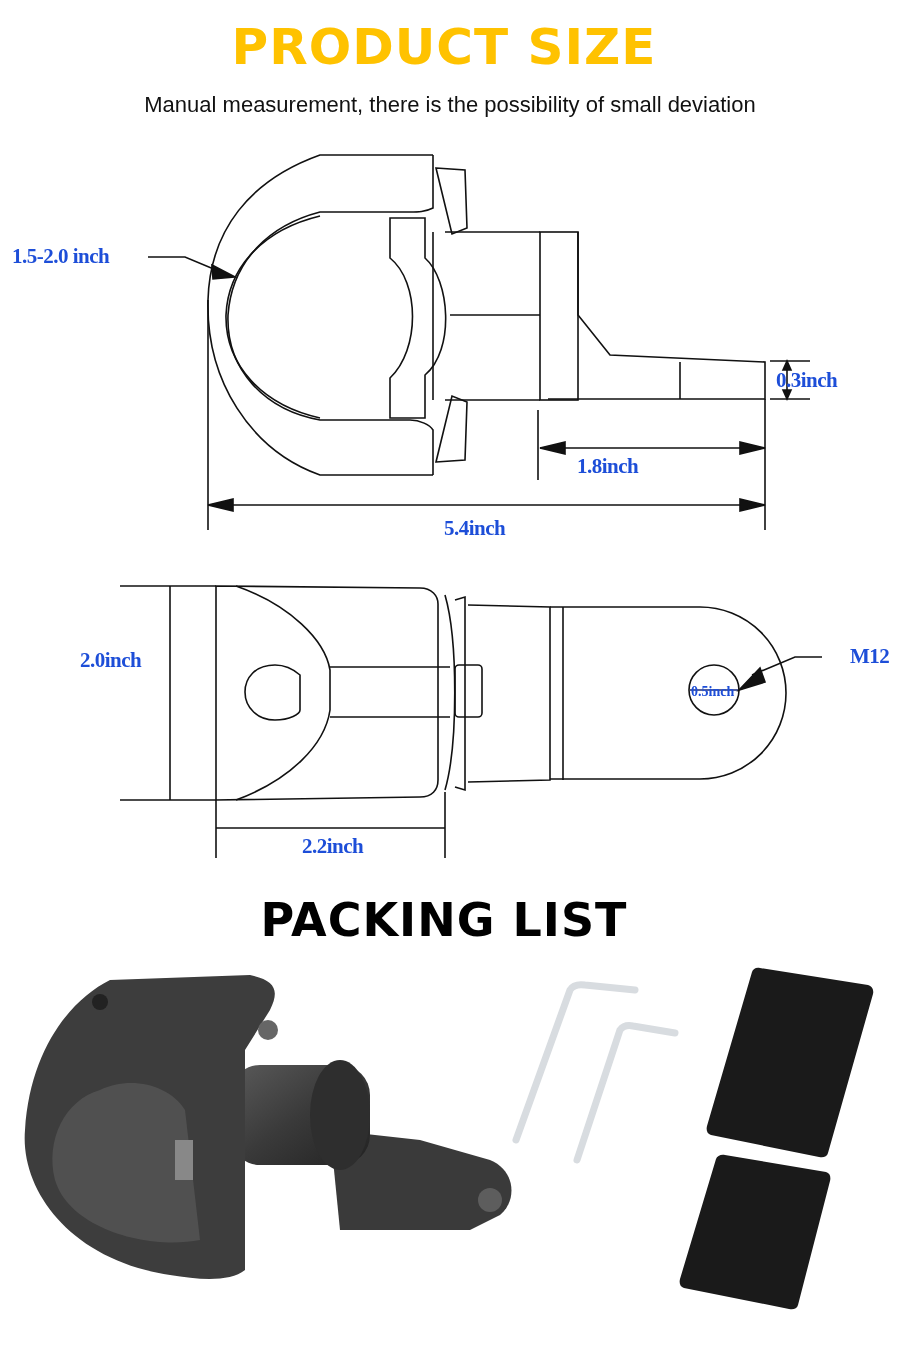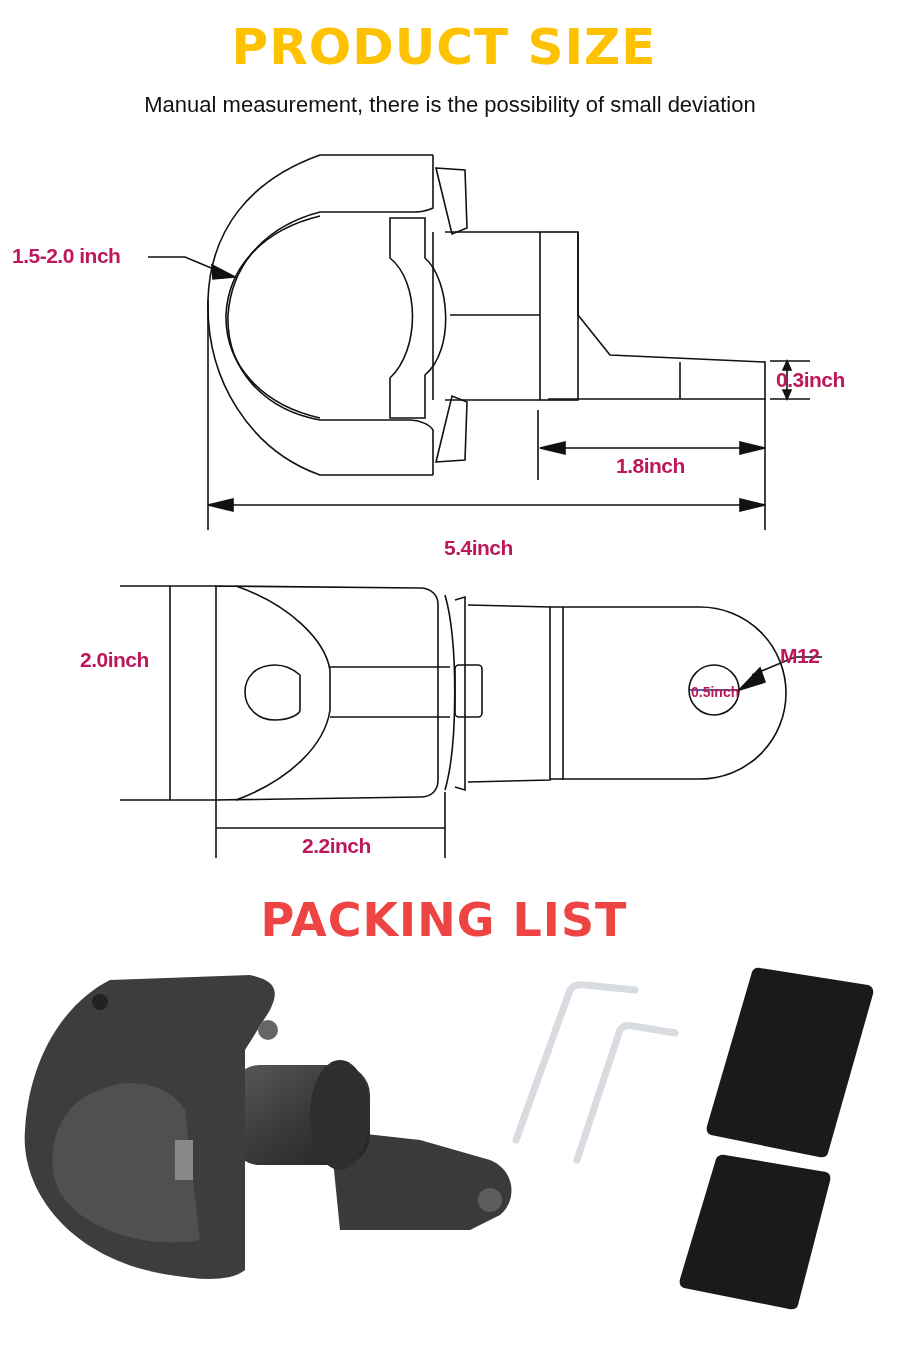--- a/index.html
+++ b/index.html
@@ -1,21 +1,21 @@
 <!DOCTYPE html>
 <html><head>
 <meta charset="utf-8">
 <style>
   html, body { margin:0; padding:0; background:#ffffff; }
   body { width:900px; height:1345px; position:relative; overflow:hidden; font-family:"Liberation Sans", sans-serif; color:#111; }
   .title { position:absolute; left:0; width:888px; text-align:center; font-weight:bold; font-family:"DejaVu Sans", sans-serif; letter-spacing:1px; }
   #t1 { top:18px; font-size:50px; }
   #t2 { top:893px; font-size:46px; }
   .subtitle { position:absolute; top:84px; left:0; width:900px; text-align:center; font-size:22px; font-family:"Liberation Sans", sans-serif;margin-top:8px; }
-  .lbl { position:absolute; font-weight:bold; font-size:21px; font-family:Liberation Sans, sans-serif; color:#be185d; white-space:nowrap; letter-spacing:-0.5px; }
+  .lbl { position:absolute; font-weight:bold; font-size:21px; font-family:Liberation Serif, serif; color:#1d4ed8; white-space:nowrap; letter-spacing:-0.5px; }
   svg { position:absolute; left:0; top:0; }
 </style>
 </head>
 <body>
 
 <div class="title" id="t1" style="color:#FFC200">PRODUCT SIZE</div>
 <div class="subtitle">Manual measurement, there is the possibility of small deviation</div>
 
 <svg width="900" height="560" viewBox="0 0 900 560" fill="none" stroke="#111" stroke-width="1.6">
 
@@ -50,22 +50,22 @@
   <line x1="208" y1="505" x2="765" y2="505"></line>
   <polygon points="208,505 233,499 233,511" fill="#111"></polygon>
   <polygon points="765,505 740,499 740,511" fill="#111"></polygon>
 
   <polyline points="148,257 185,257 228,275"></polyline>
   <polygon points="212,265 235,277 213,279" fill="#111"></polygon>
 </svg>
 
 <div class="lbl" style="left:12px;top:244px">1.5-2.0 inch</div>
 <div class="lbl" style="left:776px;top:368px">0.3inch</div>
-<div class="lbl" style="left:616px;top:454px">1.8inch</div>
-<div class="lbl" style="left:444px;top:536px">5.4inch</div>
+<div class="lbl" style="left:577px;top:454px">1.8inch</div>
+<div class="lbl" style="left:444px;top:516px">5.4inch</div>
 
 <svg width="900" height="880" viewBox="0 0 900 880" fill="none" stroke="#111" stroke-width="1.6">
   <path d="M216,586 L420,588 C432,588 438,596 438,604 L438,780 C438,790 432,797 420,797 L216,800 Z"></path>
   <path d="M236,586 C290,605 325,640 330,670 L330,710 C325,745 290,780 236,800"></path>
   <path d="M275,665 C255,665 245,678 245,692 C245,708 258,720 275,720 C290,720 300,714 300,710 L300,675 C292,668 285,665 275,665 Z"></path>
   <line x1="330" y1="667" x2="450" y2="667"></line>
   <line x1="330" y1="717" x2="450" y2="717"></line>
   <path d="M445,595 C458,640 458,745 445,790"></path>
   <path d="M455,600 L465,597 L465,790 L455,787"></path>
   <rect x="455" y="665" width="27" height="52" rx="4"></rect>
@@ -81,24 +81,24 @@
   <line x1="120" y1="586" x2="216" y2="586"></line>
   <line x1="120" y1="800" x2="216" y2="800"></line>
   <line x1="170" y1="586" x2="170" y2="800"></line>
   <line x1="216" y1="800" x2="216" y2="858"></line>
   <line x1="445" y1="792" x2="445" y2="858"></line>
   <line x1="216" y1="828" x2="445" y2="828"></line>
 </svg>
 
 <div class="lbl" style="left:80px;top:648px">2.0inch</div>
 <div class="lbl" style="left:302px;top:834px">2.2inch</div>
-<div class="lbl" style="left:780px;top:644px">M12</div>
+<div class="lbl" style="left:850px;top:644px">M12</div>
 <div class="lbl" style="left:691px;top:684px;font-size:14px;letter-spacing:0">0.5inch</div>
 
-<div class="title" id="t2" style="color:#ef4444">PACKING LIST</div>
+<div class="title" id="t2" style="color:#000000">PACKING LIST</div>
 
 <svg width="900" height="1345" viewBox="0 0 900 1345">
   <defs>
     <linearGradient id="metal" x1="0" y1="0" x2="1" y2="1">
       <stop offset="0" stop-color="#5a5a5a"></stop>
       <stop offset="0.5" stop-color="#3a3a3a"></stop>
       <stop offset="1" stop-color="#222"></stop>
     </linearGradient>
   </defs>
   <g>

